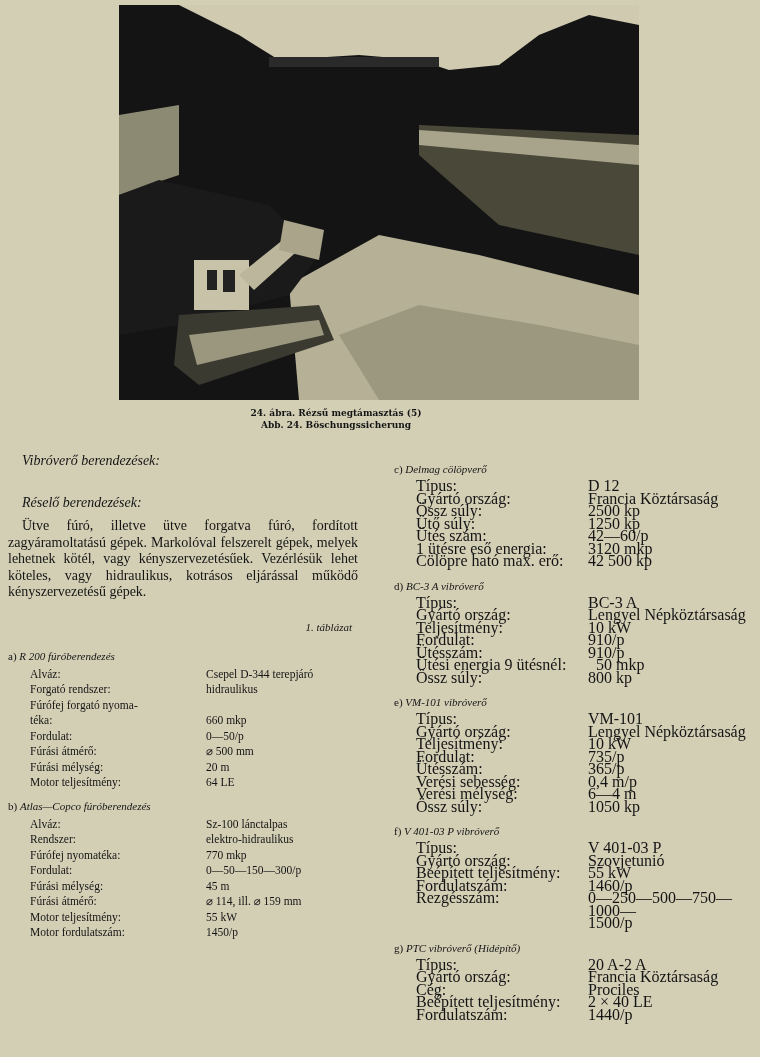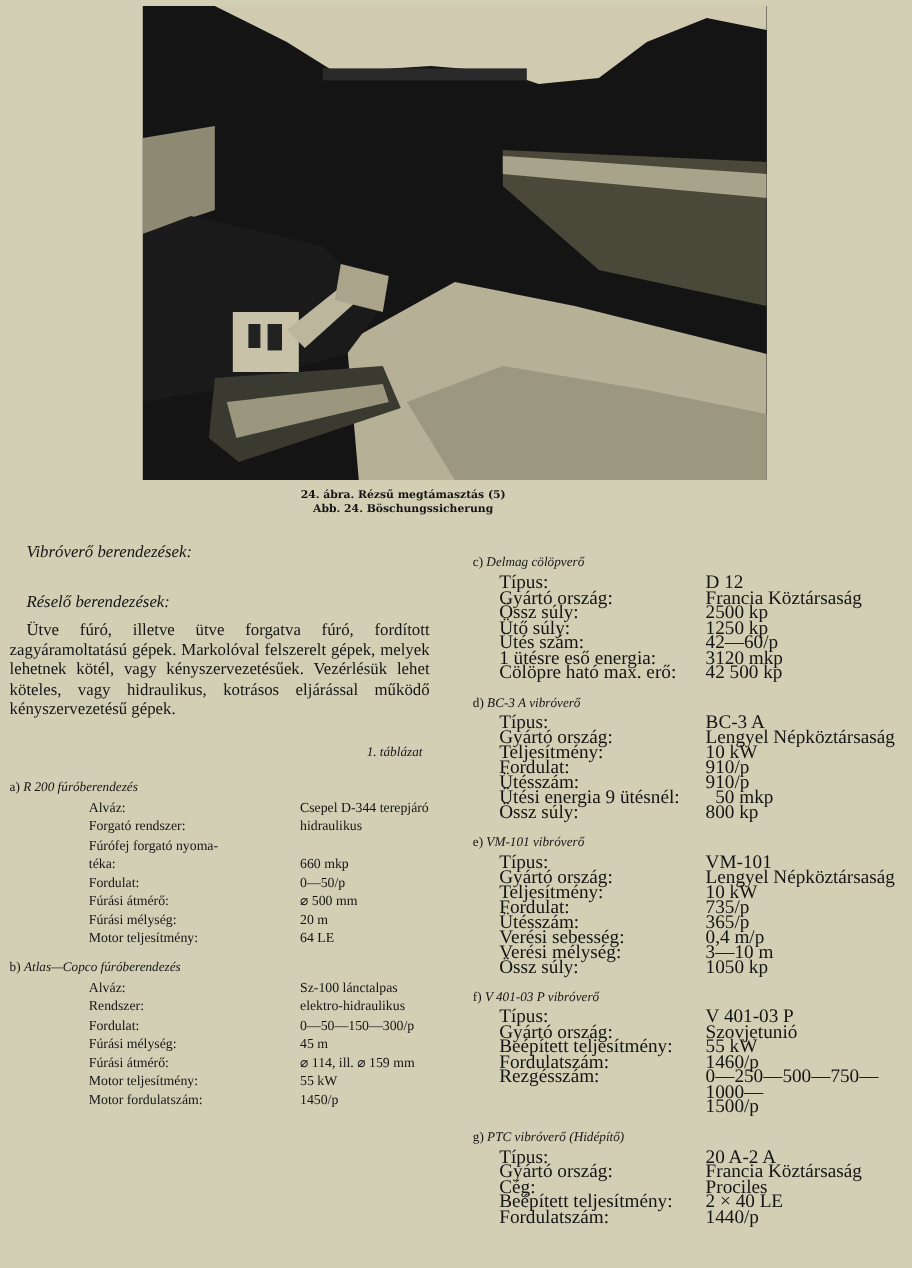--- a/index.html
+++ b/index.html
@@ -30,21 +30,21 @@
   .para i { font-style: italic; }
   .gap { height: 18px; }
   .table-label { font-style: italic; font-size: 11px; text-align: right; margin: 20px 6px 16px 0; font-family: "Liberation Serif", serif;}
   .sec-title { font-size: 11px; line-height: 14px; margin: 0 0 4px 0; font-family: "Liberation Serif", serif; }
   .sec-title i { font-style: italic; }
   .rows { margin-left: 22px; }
   .row { display: flex; font-size: 16px; line-height: 12.5px; font-family: "Liberation Serif", serif;}
   .row .k { width: 170px; flex: none; }
   .row .v { flex: 1; }
   .left-rows .row { line-height: 15.5px; font-size: 11.5px; }
-  .left-rows .row .k { width: 176px; margin-left: 44px; }
+  .left-rows .row .k { width: 176px; }
   .sec { margin-bottom: 8px; }
   .right .sec { margin-bottom: 11px; }
   .right .row .k { width: 172px; }
 </style>
 </head>
 <body>
 
 <div class="photo">
   <svg viewBox="0 0 520 395" preserveAspectRatio="none">
     <rect x="0" y="0" width="520" height="395" fill="#141414"></rect>
@@ -130,20 +130,24 @@
     <div class="rows">
       <div class="row">
           <span class="k">Alváz:</span>
           <span class="v">Sz-100 lánctalpas</span>
         </div>
       <div class="row">
           <span class="k">Rendszer:</span>
           <span class="v">elektro-hidraulikus</span>
         </div>
       <div class="row">
+          <span class="k">Fúrófej nyomatéka:</span>
+          <span class="v">770 mkp</span>
+        </div>
+      <div class="row">
           <span class="k">Fordulat:</span>
           <span class="v">0—50—150—300/p</span>
         </div>
       <div class="row">
           <span class="k">Fúrási mélység:</span>
           <span class="v">45 m</span>
         </div>
       <div class="row">
           <span class="k">Fúrási átmérő:</span>
           <span class="v">⌀ 114, ill. ⌀ 159 mm</span>
@@ -251,21 +255,21 @@
       <div class="row">
           <span class="k">Ütésszám:</span>
           <span class="v">365/p</span>
         </div>
       <div class="row">
           <span class="k">Verési sebesség:</span>
           <span class="v">0,4 m/p</span>
         </div>
       <div class="row">
           <span class="k">Verési mélység:</span>
-          <span class="v">3—10 m</span>
+          <span class="v">6—4 m</span>
         </div>
       <div class="row">
           <span class="k">Össz súly:</span>
           <span class="v">1050 kp</span>
         </div>
     </div>
   </div>
 
   <div class="sec">
     <div class="sec-title"><span>f)</span> <i>V 401-03 P vibróverő</i></div>

